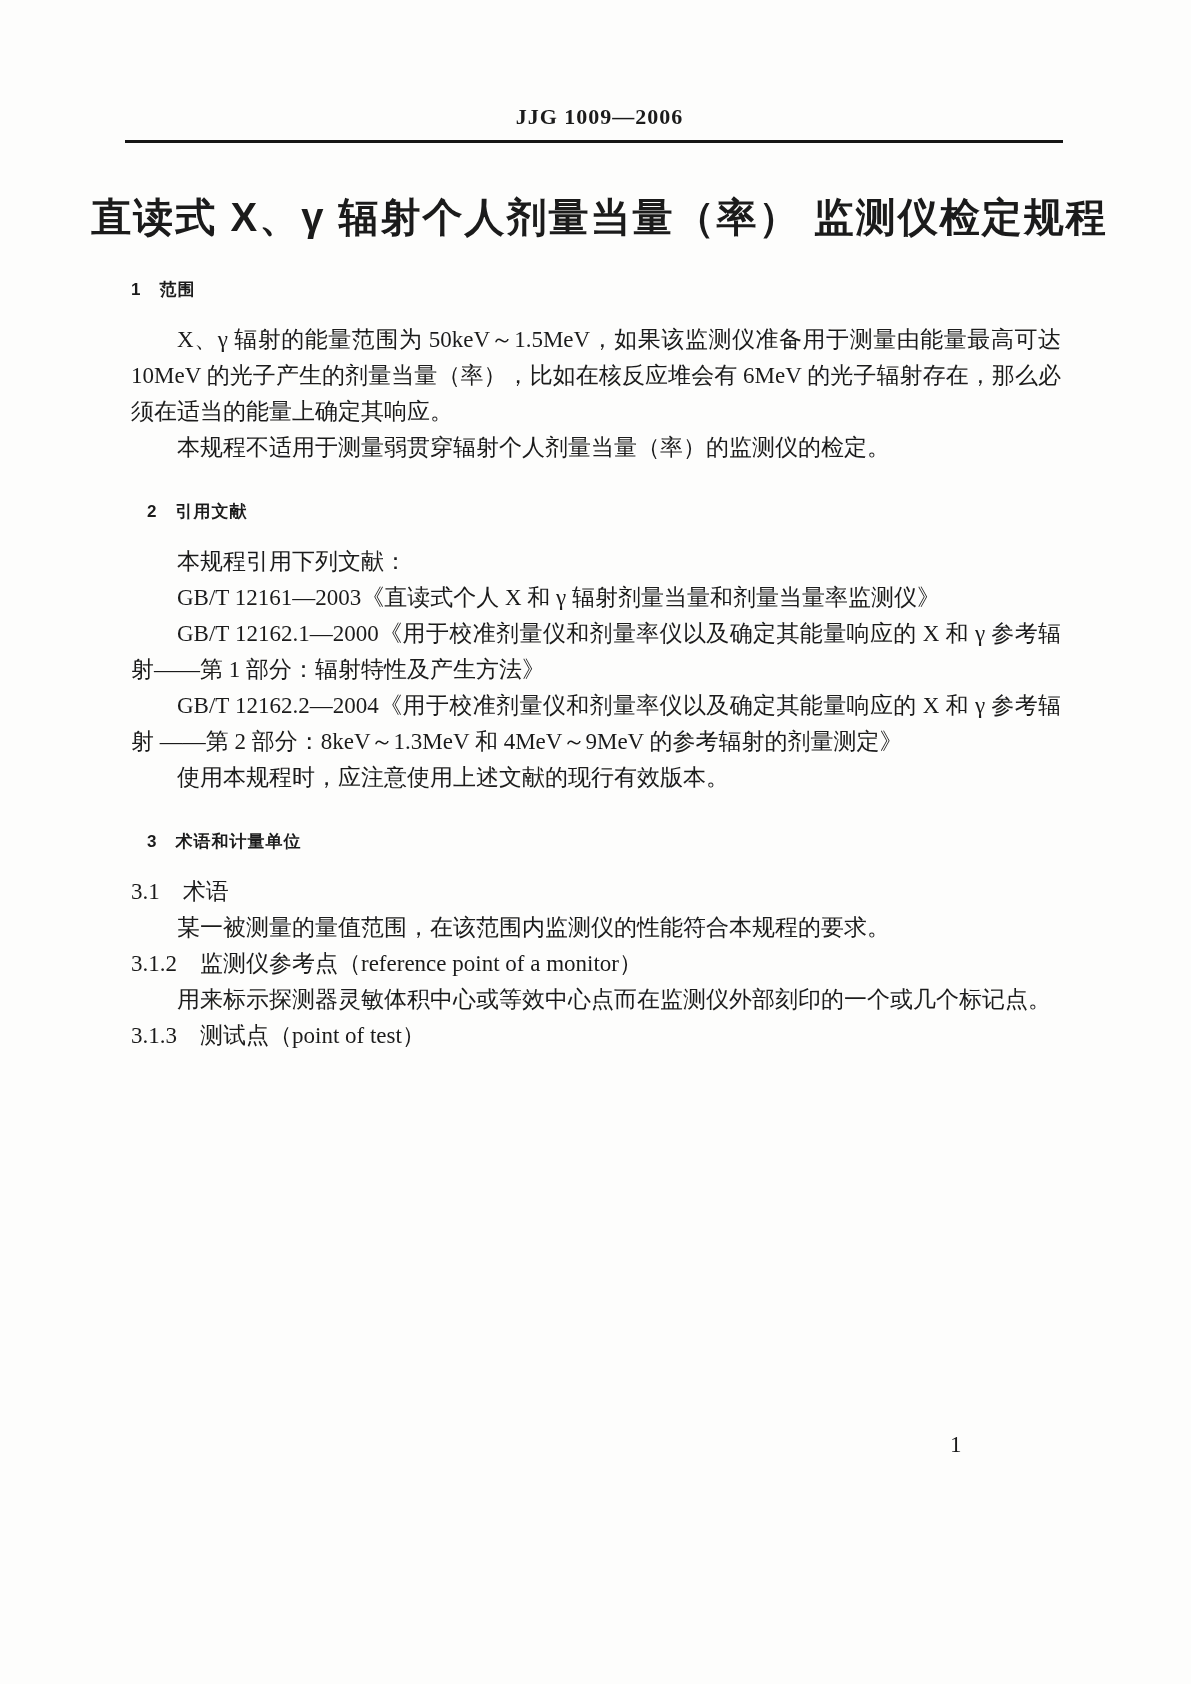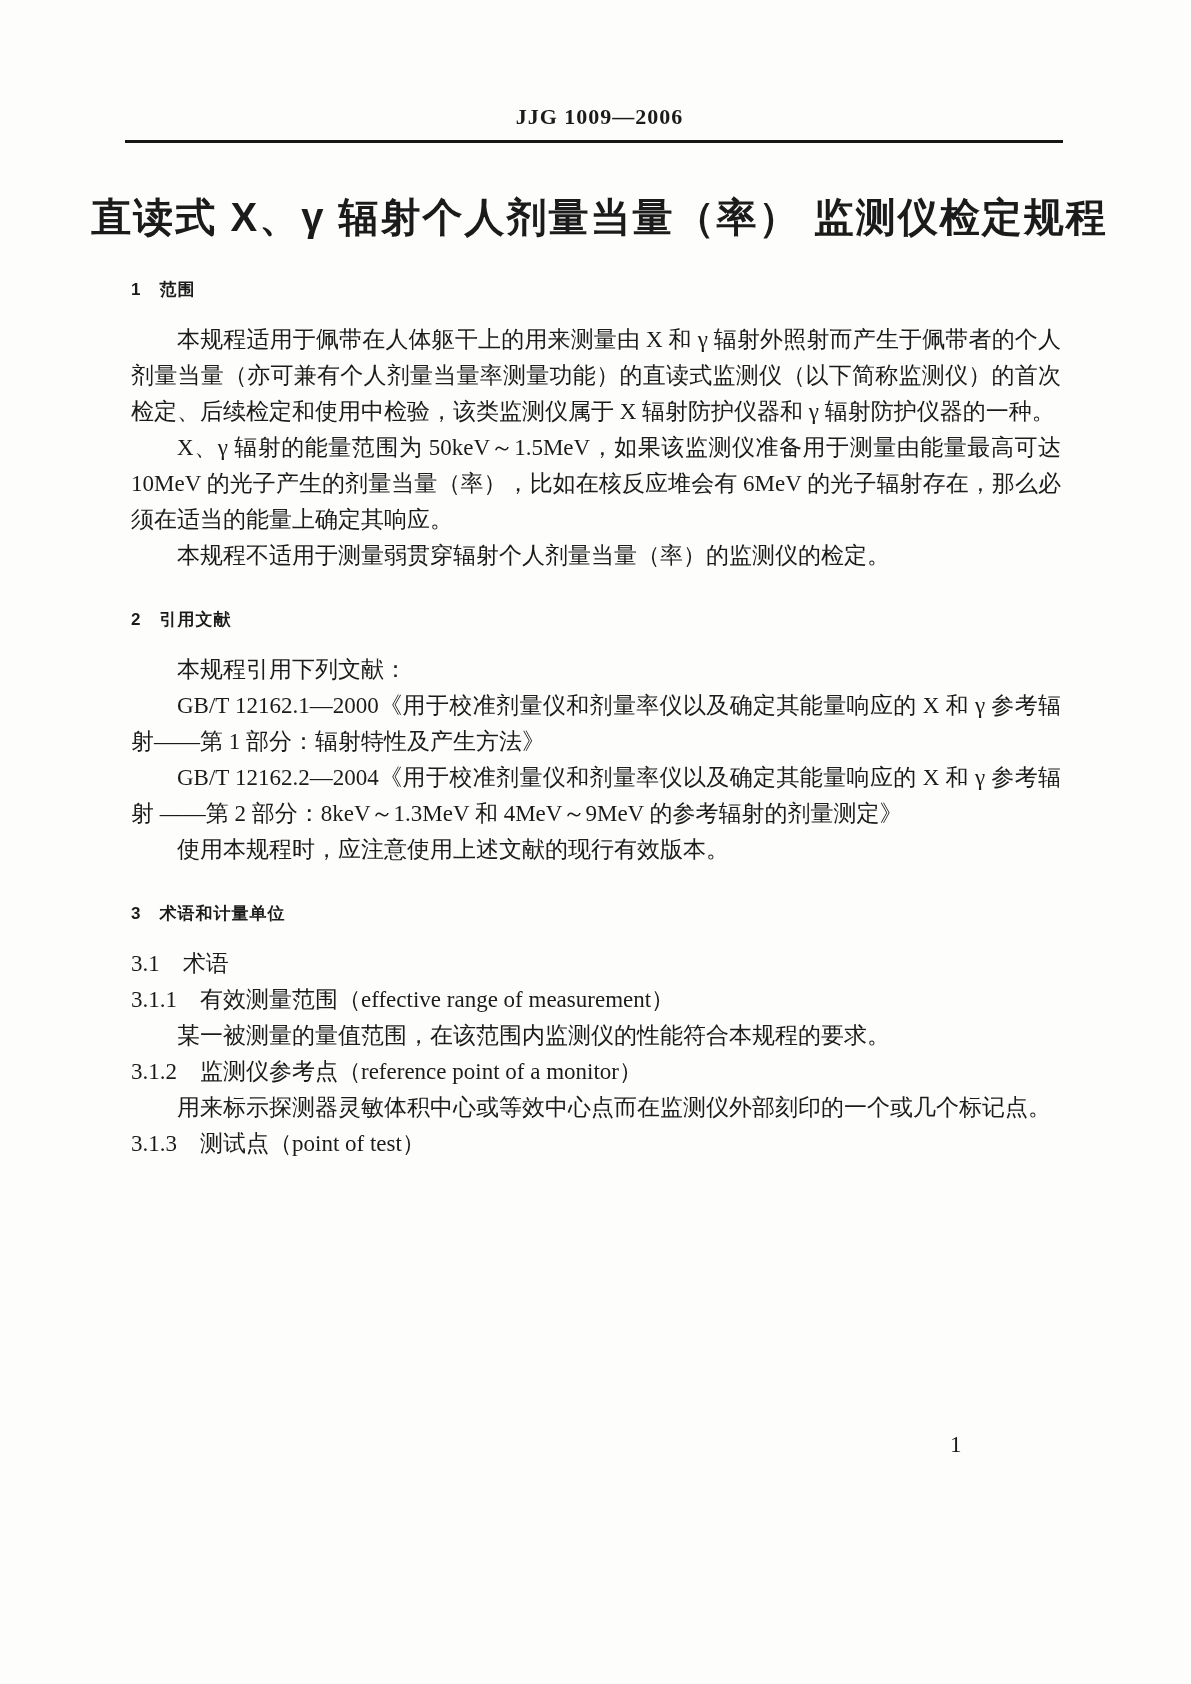--- a/index.html
+++ b/index.html
@@ -59,20 +59,21 @@
   }
   .sec-heading {
     margin: 0 0 14px 0;
     font-size: 17px;
     font-weight: bold;
     font-family: "Liberation Sans", "DejaVu Sans", sans-serif;
     letter-spacing: 1px;
   }
   .sec-heading.spaced {
     margin-top: 28px;
+    margin-left: 16px;
   }
   .body-area p {
     margin: 0;
     text-indent: 2em;
   }
   .body-area p.no-indent {
     text-indent: 0;
   }
   .page-number {
     position: absolute;
@@ -89,35 +90,34 @@
   <div class="doc-header">JJG 1009—2006</div>
 
   <div class="header-rule"></div>
 
   <h1 class="doc-title">直读式 X、γ 辐射个人剂量当量（率） 监测仪检定规程</h1>
 
   <div class="body-area">
 
     <h2 class="sec-heading">1　范围</h2>
 
-    <p>本规程适用于佩带在人体躯干上的用来测量由 X 和 γ 辐射外照射而产生于佩带者的个人剂量当量（亦可兼有个人剂量当量率测量功能）的直读式监测仪（以下简称监测仪）的首次检定、后续检定和使用中检验，该类监测仪属于 X 辐射防护仪器和 γ 辐射防护仪器的一种。</p>
     <p>X、γ 辐射的能量范围为 50keV～1.5MeV，如果该监测仪准备用于测量由能量最高可达 10MeV 的光子产生的剂量当量（率），比如在核反应堆会有 6MeV 的光子辐射存在，那么必须在适当的能量上确定其响应。</p>
     <p>本规程不适用于测量弱贯穿辐射个人剂量当量（率）的监测仪的检定。</p>
 
     <h2 class="sec-heading spaced">2　引用文献</h2>
 
     <p>本规程引用下列文献：</p>
+    <p>GB/T 12161—2003《直读式个人 X 和 γ 辐射剂量当量和剂量当量率监测仪》</p>
     <p>GB/T 12162.1—2000《用于校准剂量仪和剂量率仪以及确定其能量响应的 X 和 γ 参考辐射——第 1 部分：辐射特性及产生方法》</p>
     <p>GB/T 12162.2—2004《用于校准剂量仪和剂量率仪以及确定其能量响应的 X 和 γ 参考辐射 ——第 2 部分：8keV～1.3MeV 和 4MeV～9MeV 的参考辐射的剂量测定》</p>
     <p>使用本规程时，应注意使用上述文献的现行有效版本。</p>
 
     <h2 class="sec-heading spaced">3　术语和计量单位</h2>
 
     <p class="no-indent">3.1　术语</p>
-    <p class="no-indent">3.1.1　有效测量范围（effective range of measurement）</p>
     <p>某一被测量的量值范围，在该范围内监测仪的性能符合本规程的要求。</p>
     <p class="no-indent">3.1.2　监测仪参考点（reference point of a monitor）</p>
     <p>用来标示探测器灵敏体积中心或等效中心点而在监测仪外部刻印的一个或几个标记点。</p>
     <p class="no-indent">3.1.3　测试点（point of test）</p>
 
   </div>
 
   <div class="page-number">1</div>
 
 </div>

